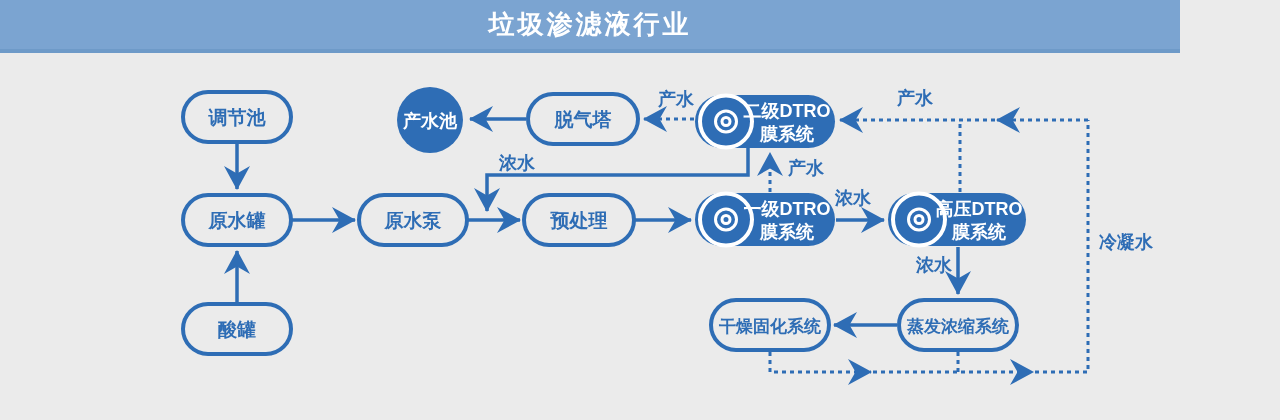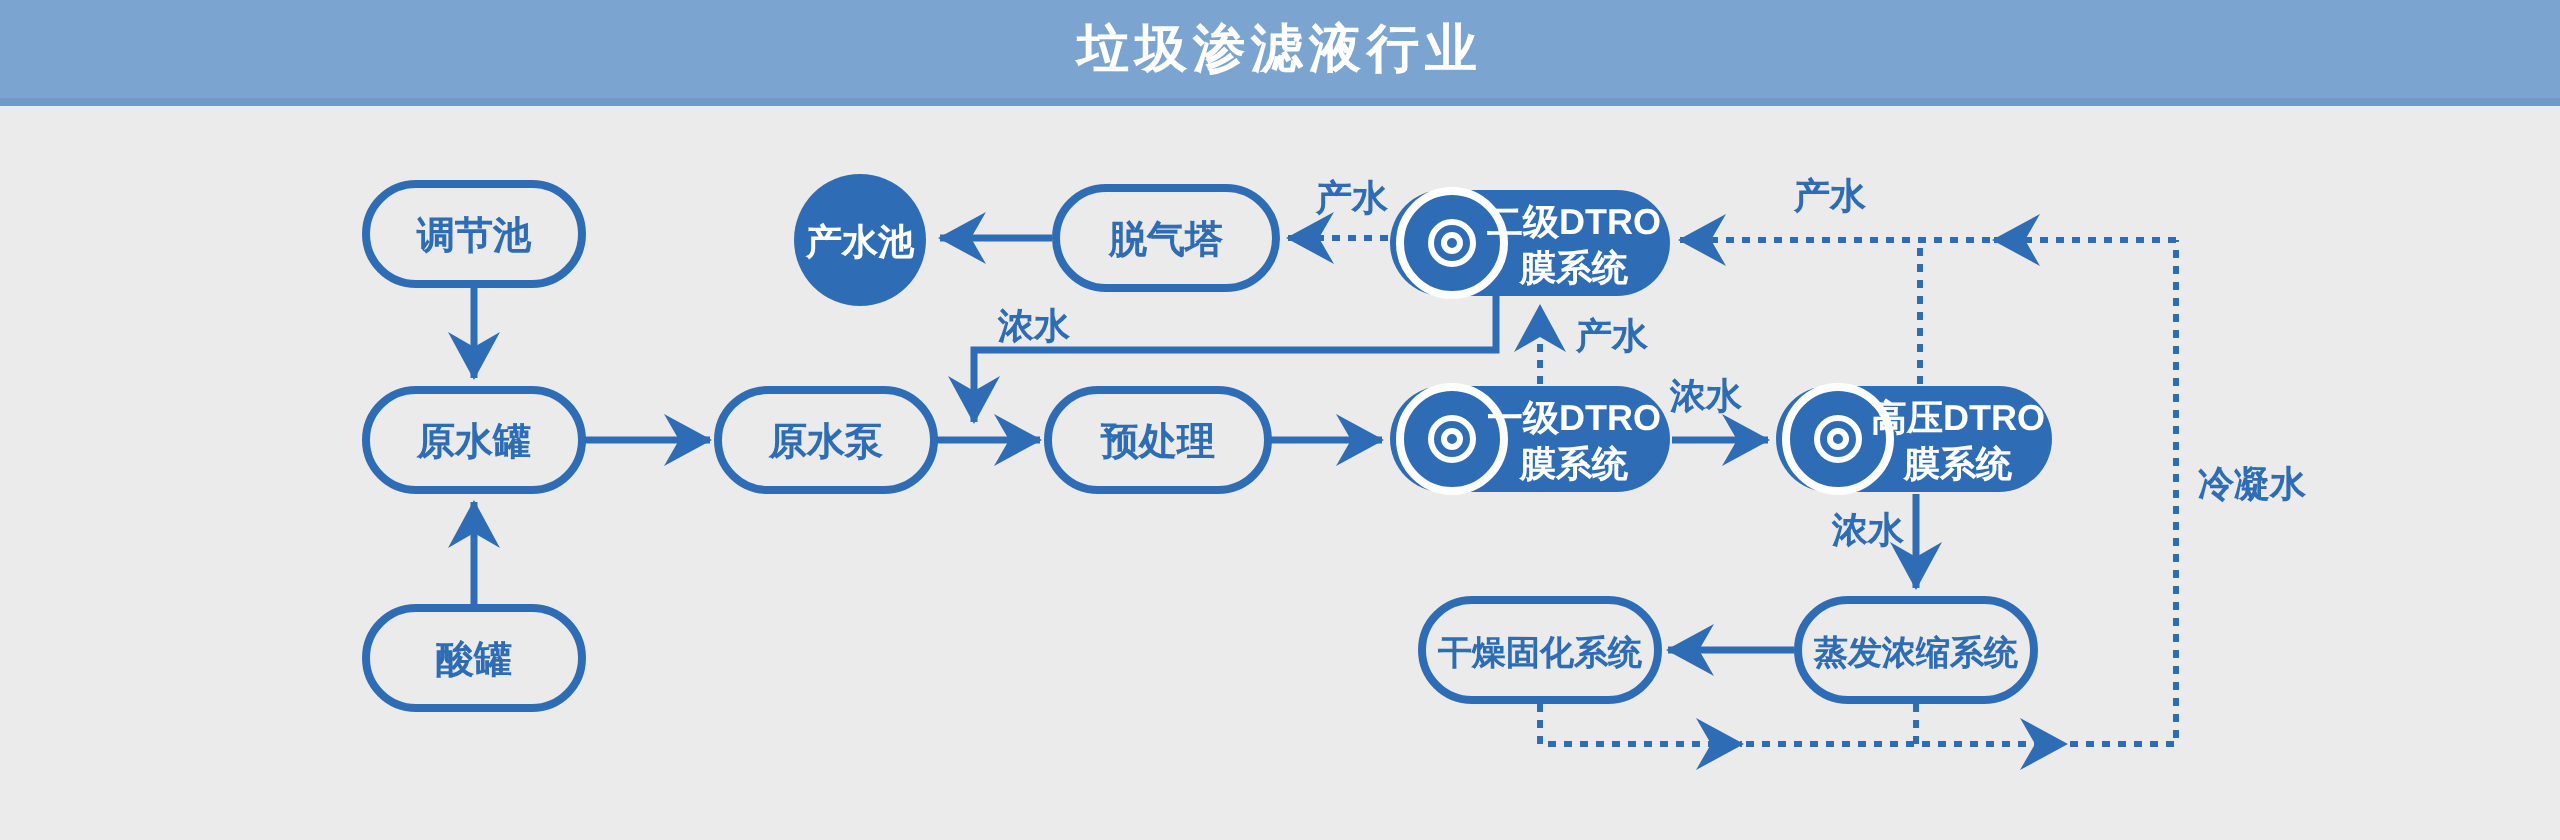--- a/index.html
+++ b/index.html
@@ -3,21 +3,21 @@
 <meta charset="utf-8">
 <style>
   html,body{margin:0;padding:0;}
   body{
     width:1280px;height:420px;overflow:hidden;
     background:#ebebeb;
     font-family:"Liberation Sans","DejaVu Sans",sans-serif;
   }
   .header{
     box-sizing:border-box;
-    height:53px;width:1280px;
+    height:53px;width:1180px;
     background:#7ba4d1;
     border-bottom:4px solid #6e9ac8;
     display:flex;align-items:center;justify-content:center;
   }
   .header h1{
     margin:0;color:#ffffff;font-size:26px;font-weight:bold;letter-spacing:3px;
   }
   svg{display:block;}
   .pill-outline{fill:#ebebeb;stroke:#2e6db5;stroke-width:4;}
   .pill-fill{fill:#2e6db5;}

